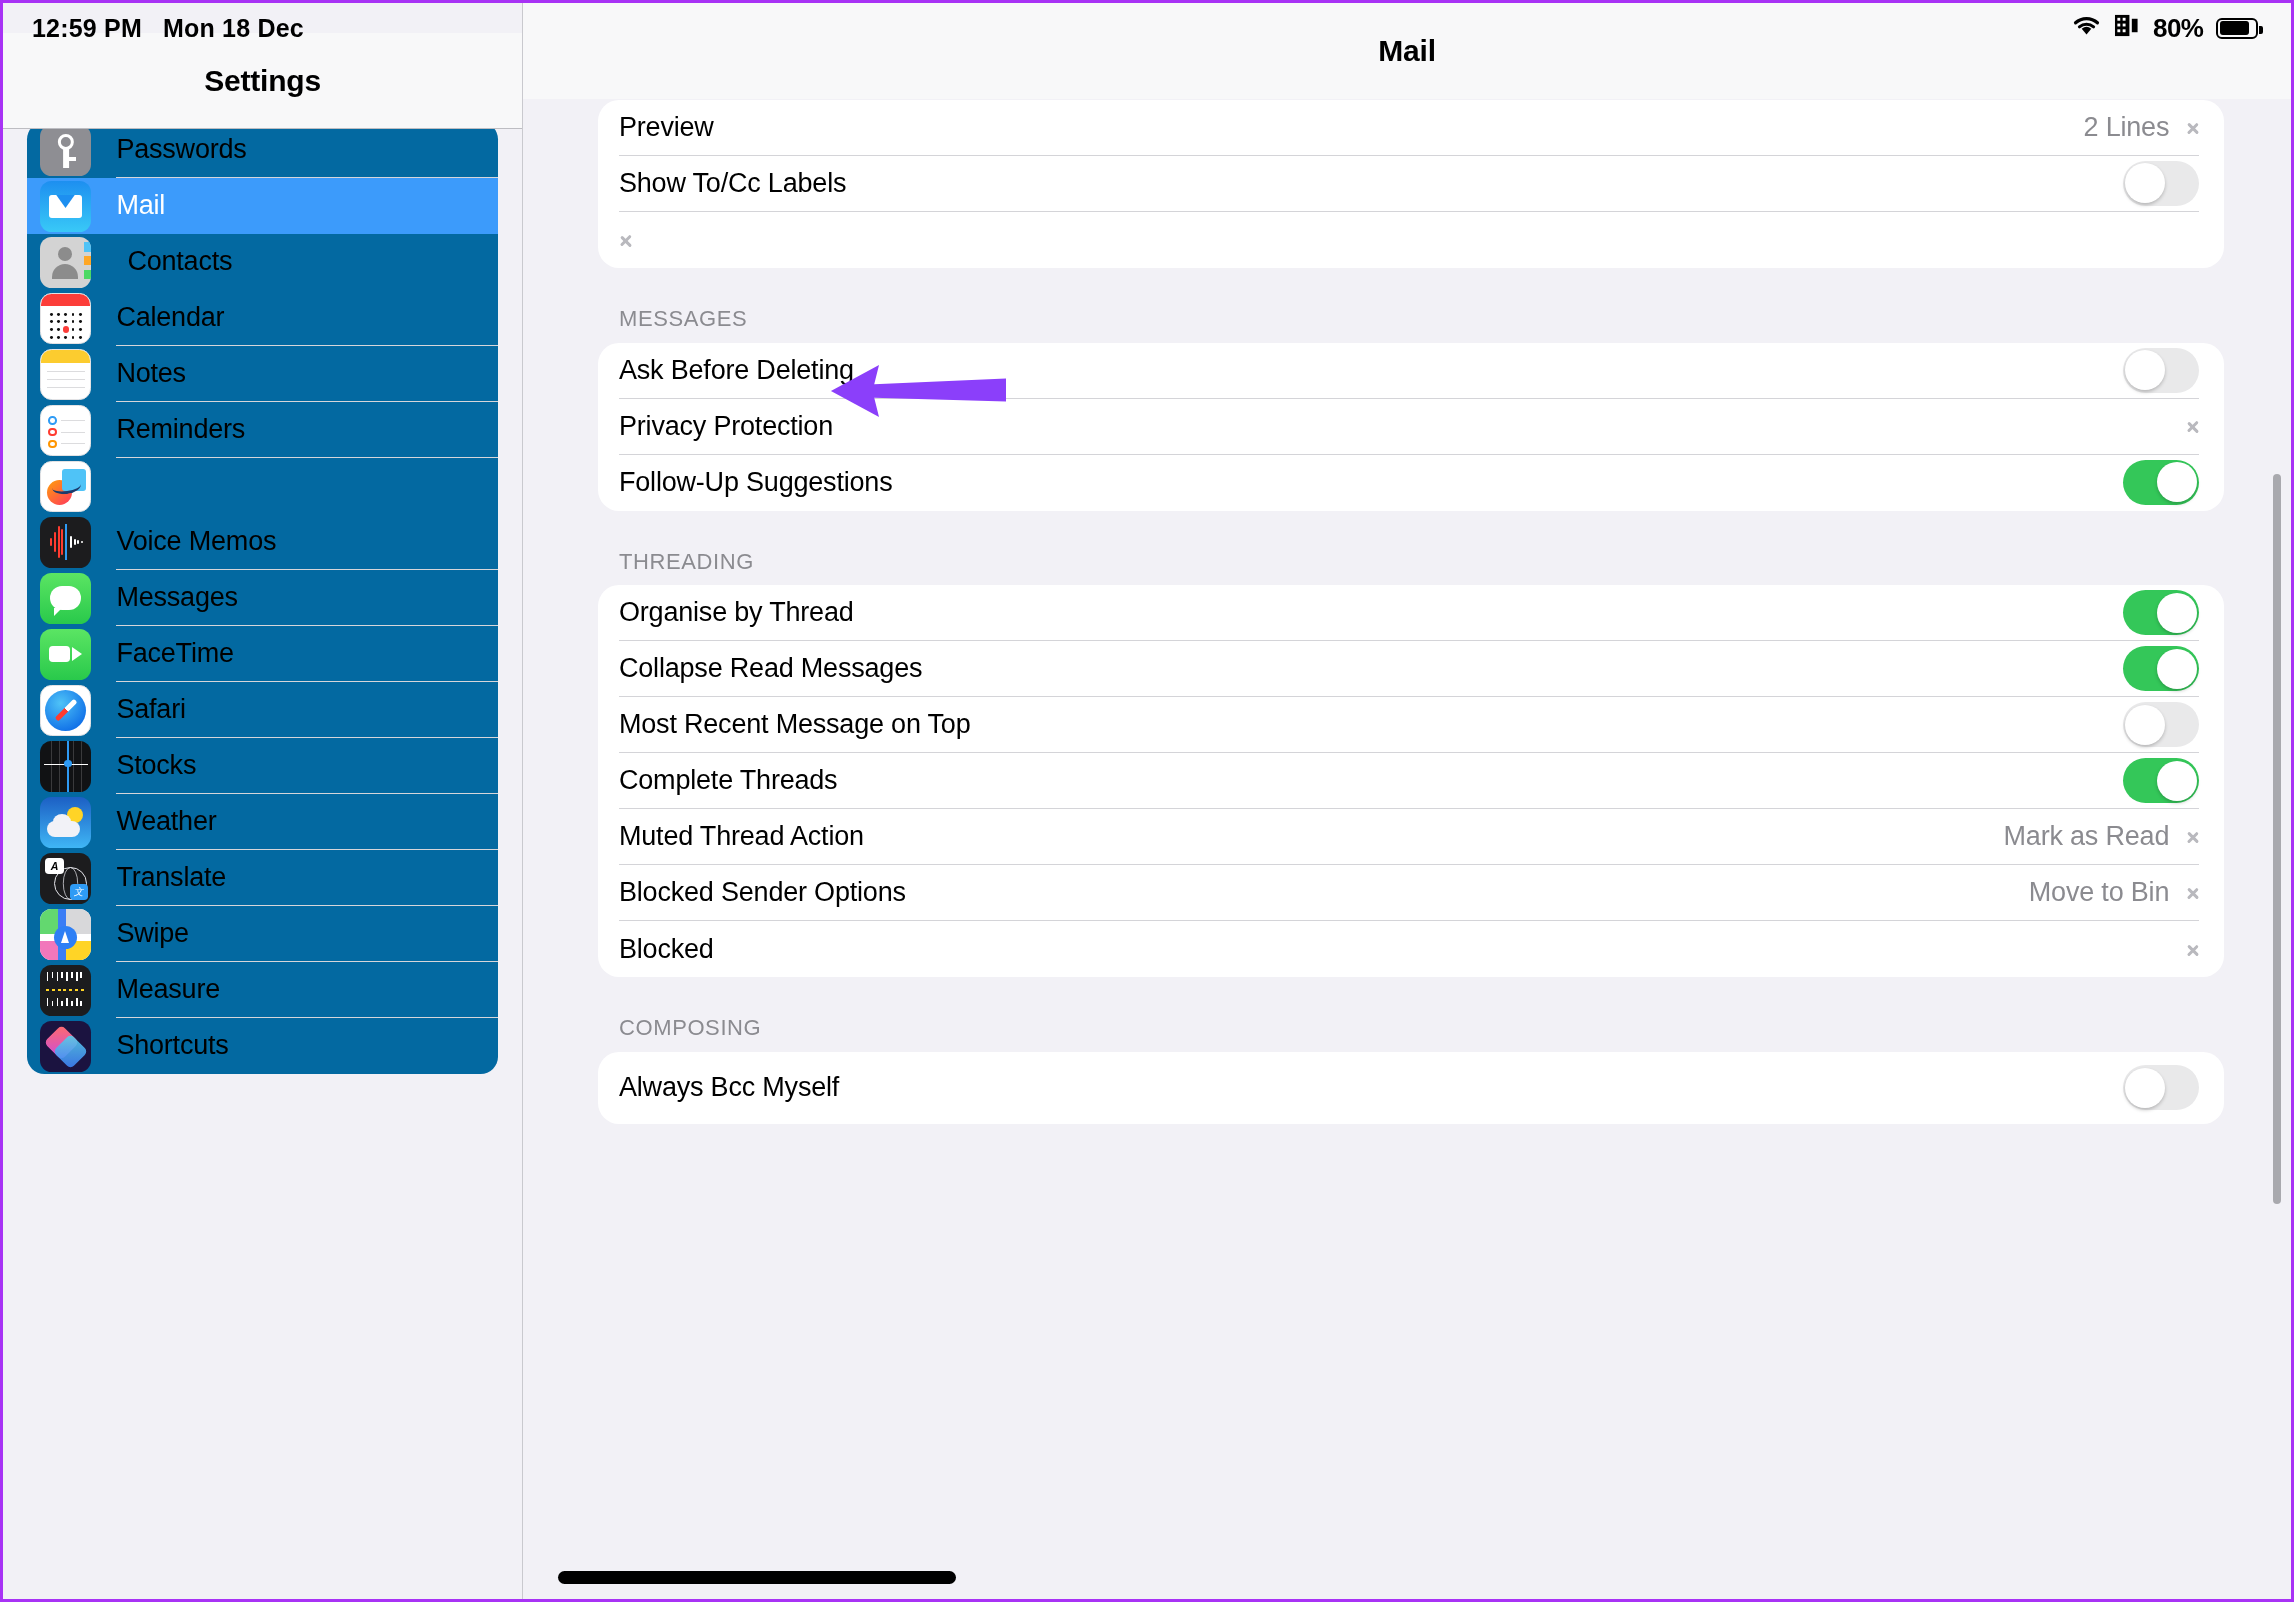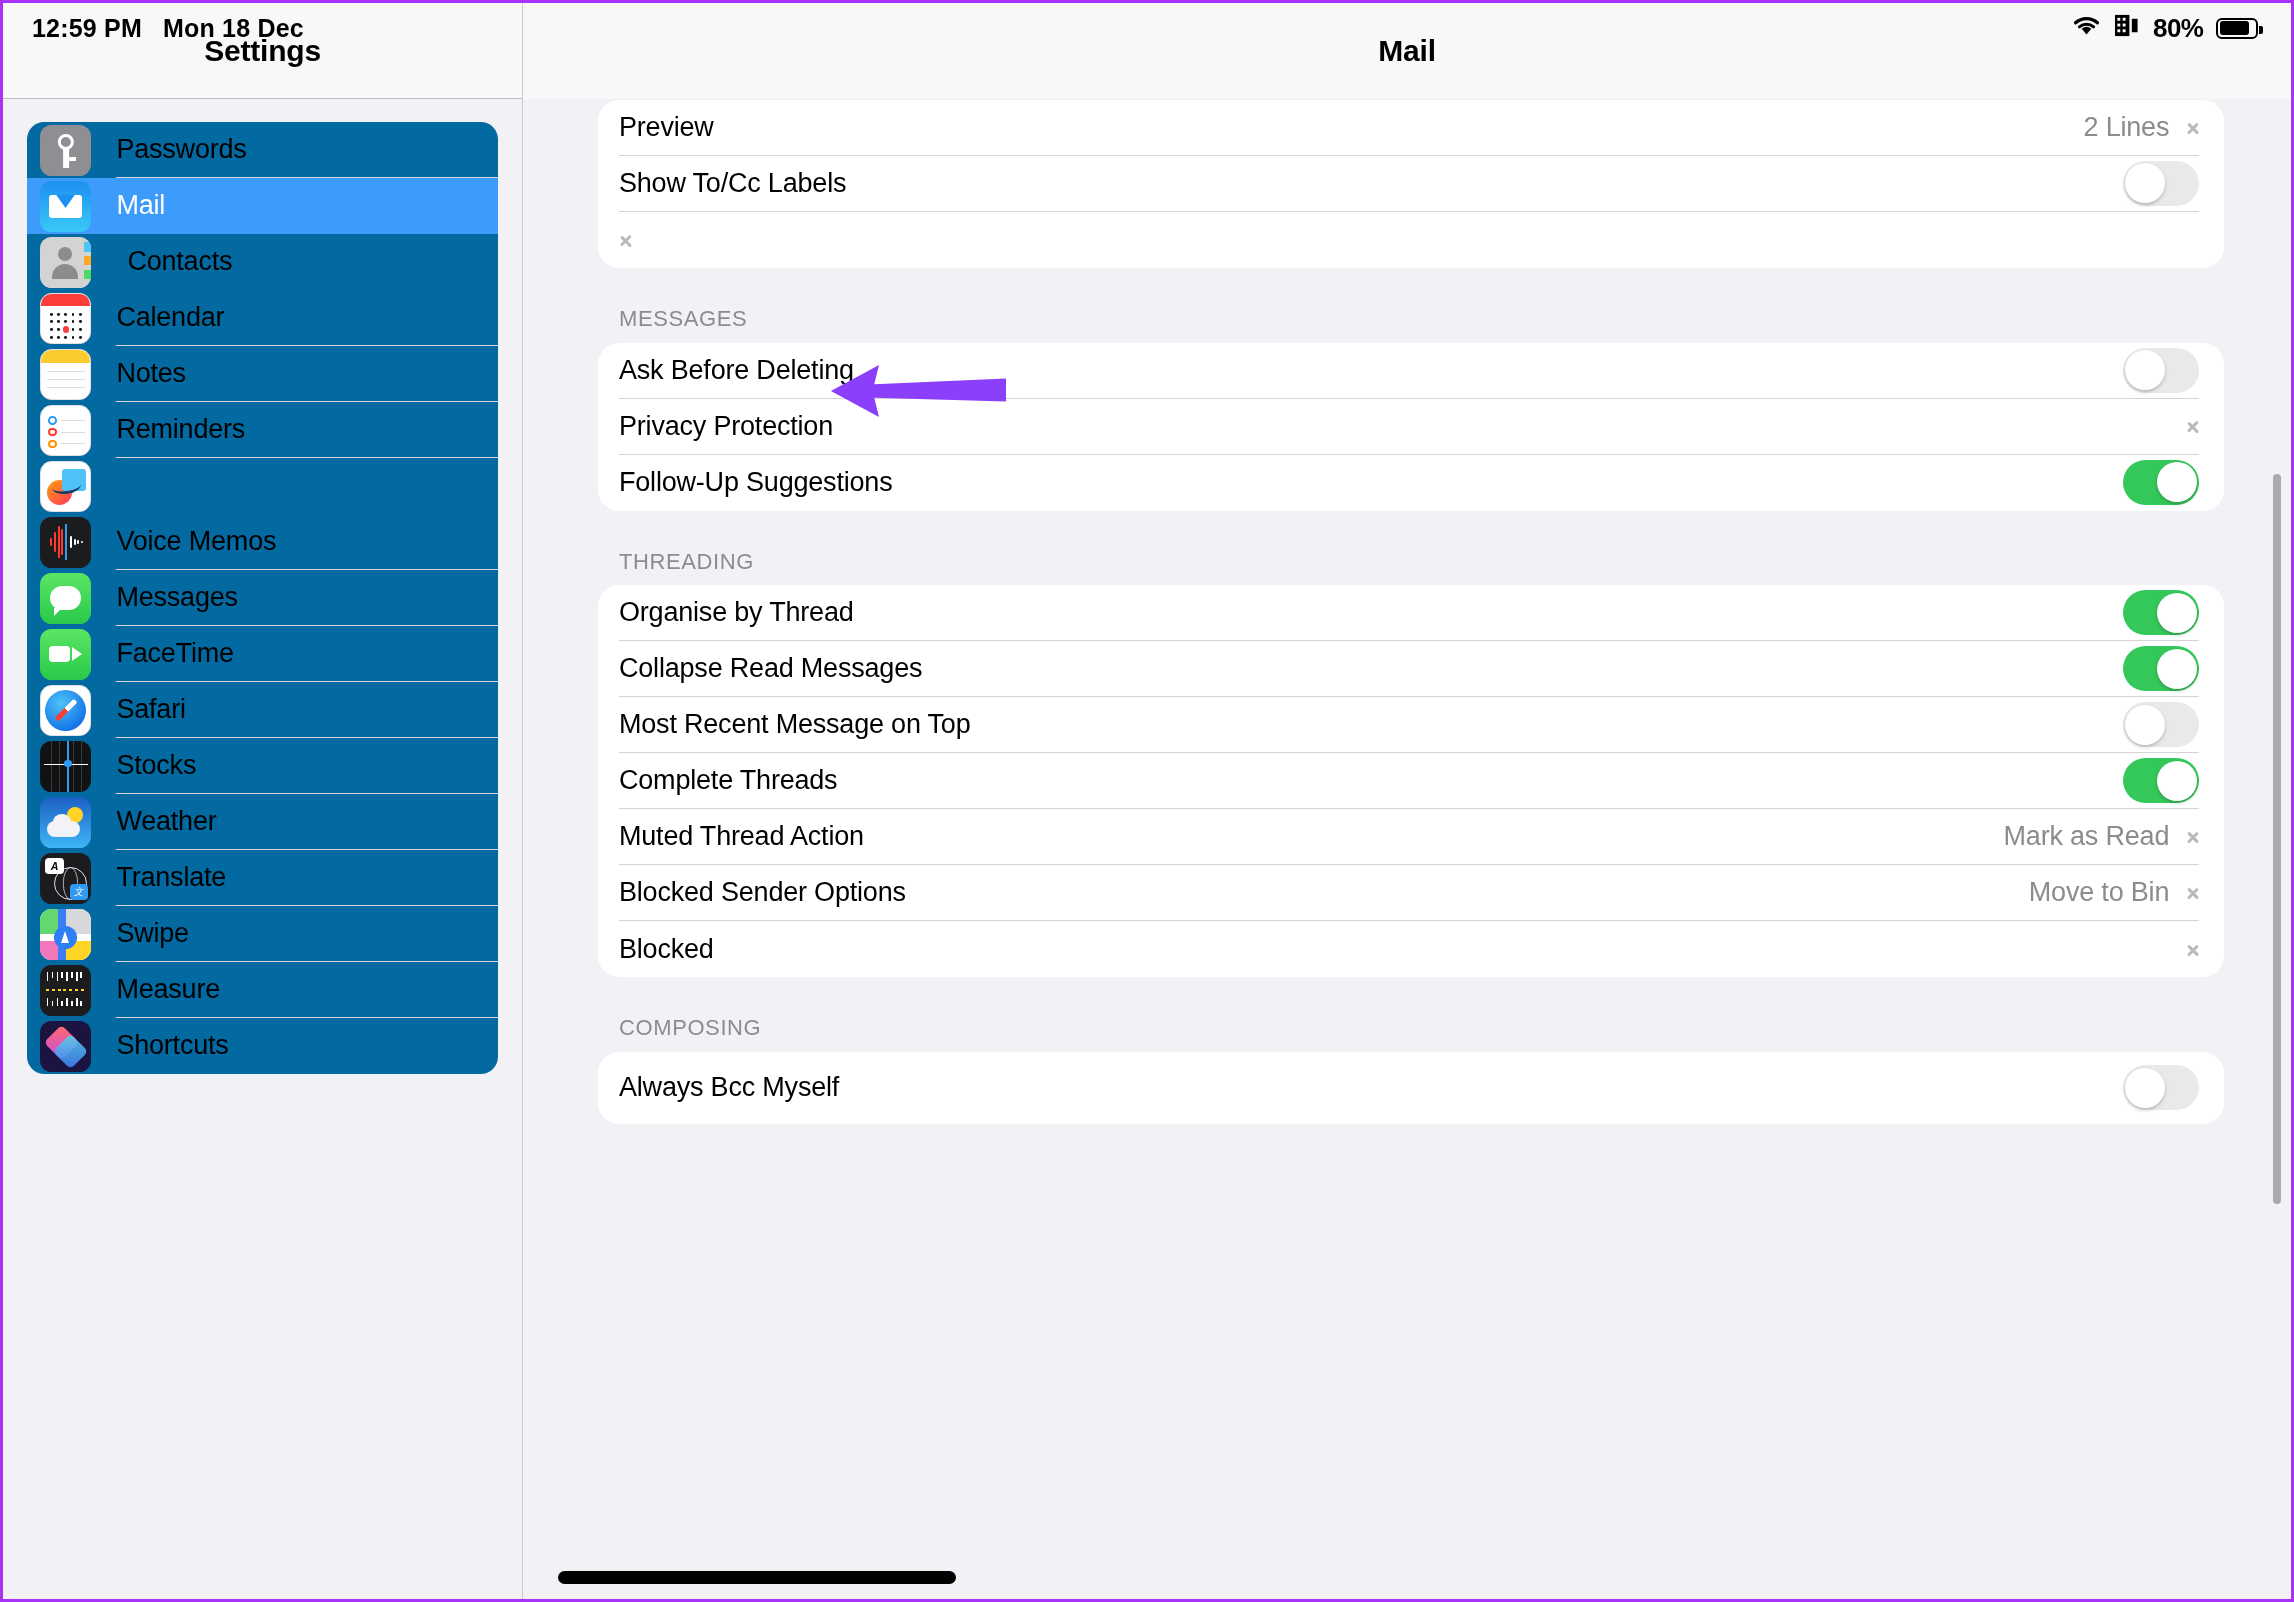--- a/index.html
+++ b/index.html
@@ -49,21 +49,21 @@
     position:absolute; top:0; left:520px; right:0; bottom:0;
     background:#F2F1F6;
     z-index:5;
   }
 
   .navbar {
     height:96px; display:flex; align-items:center; justify-content:center;
     background:#F8F8F9;
     position:relative; z-index:30;
   }
-  .pane-left .navbar { border-bottom:1px solid #BDBDC2; }
+  .pane-left .navbar { border-bottom:1px solid #BDBDC2;margin-top:30px; }
   .pane-right .navbar { border-bottom:1px solid transparent; }
   .navbar-title { font-size:30px; font-weight:700; color:#000; letter-spacing:-0.2px; }
 
   
   .sidebar-scroll {
     position:absolute; top:97px; left:0; right:0; bottom:0;
     overflow:hidden; padding:22px 24px 0 24px;
   }
   .sidebar-card {
     background:#0369a1; border-radius:17.3px; overflow:hidden;

